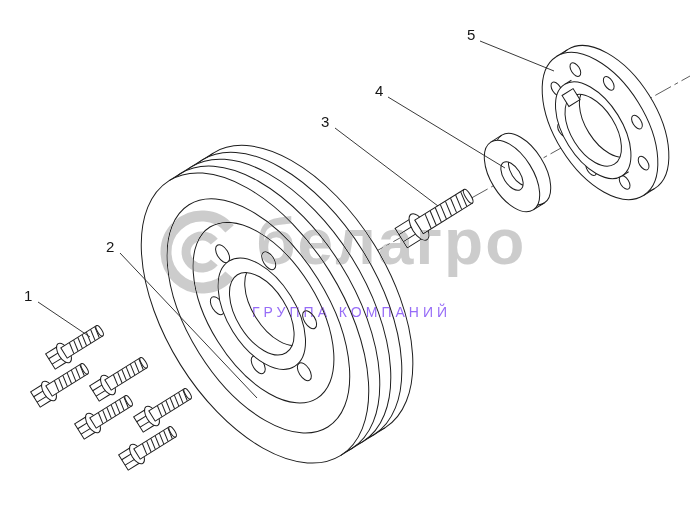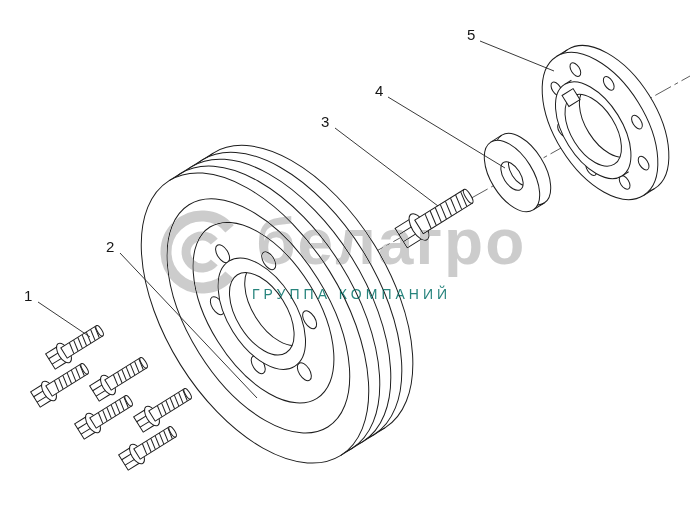--- a/index.html
+++ b/index.html
@@ -11,22 +11,22 @@
   .watermark{
     position:absolute;left:0;top:0;width:693px;height:517px;
     mix-blend-mode:darken;opacity:.9;pointer-events:none;
   }
   .wm-logo{position:absolute;left:156px;top:206px;}
   .wm-brand{
     position:absolute;left:256px;top:210px;font-size:64px;font-weight:700;
     color:#c7c7c7;letter-spacing:2px;line-height:1;white-space:nowrap;
   }
   .wm-tagline{
-    position:absolute;left:252px;top:286px;font-size:14px;font-weight:400;
-    color:#0f766e;letter-spacing:4px;white-space:nowrap;
+    position:absolute;left:252px;top:304px;font-size:14px;font-weight:400;
+    color:#8b5cf6;letter-spacing:4px;white-space:nowrap;
   }
   .callout{
     position:absolute;font-size:15px;color:#161616;line-height:1;
   }
 </style>
 </head>
 <body>
 
 <div class="stage">
 

